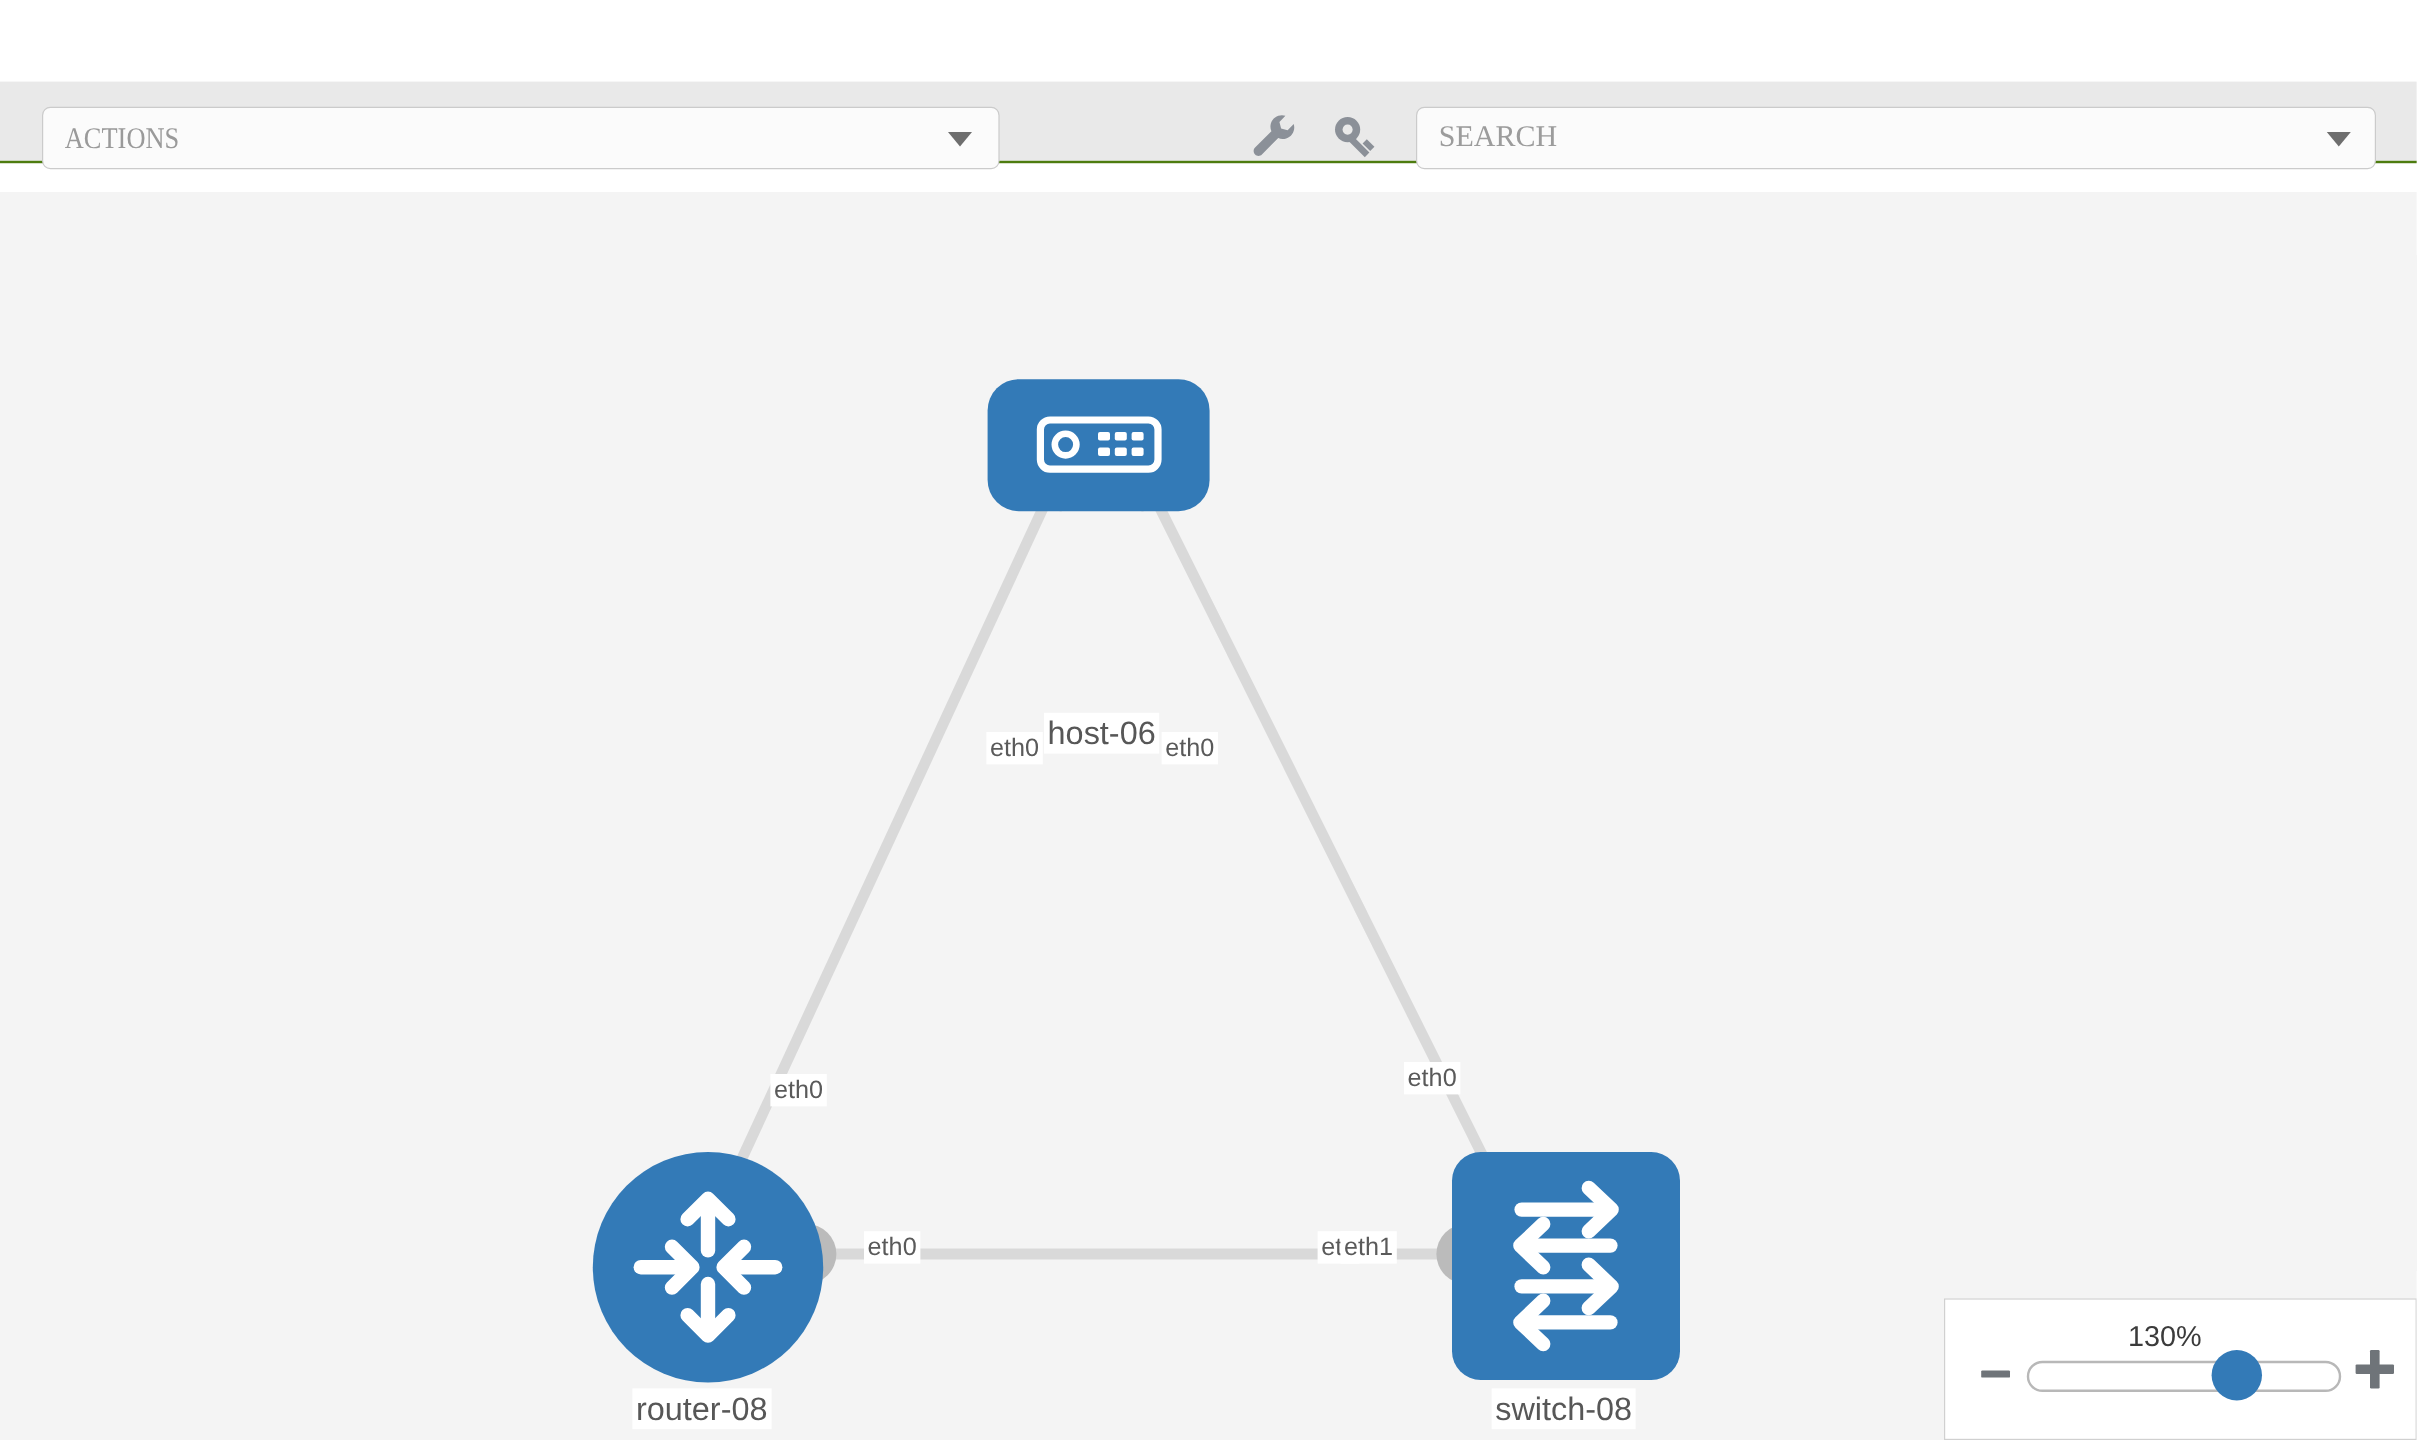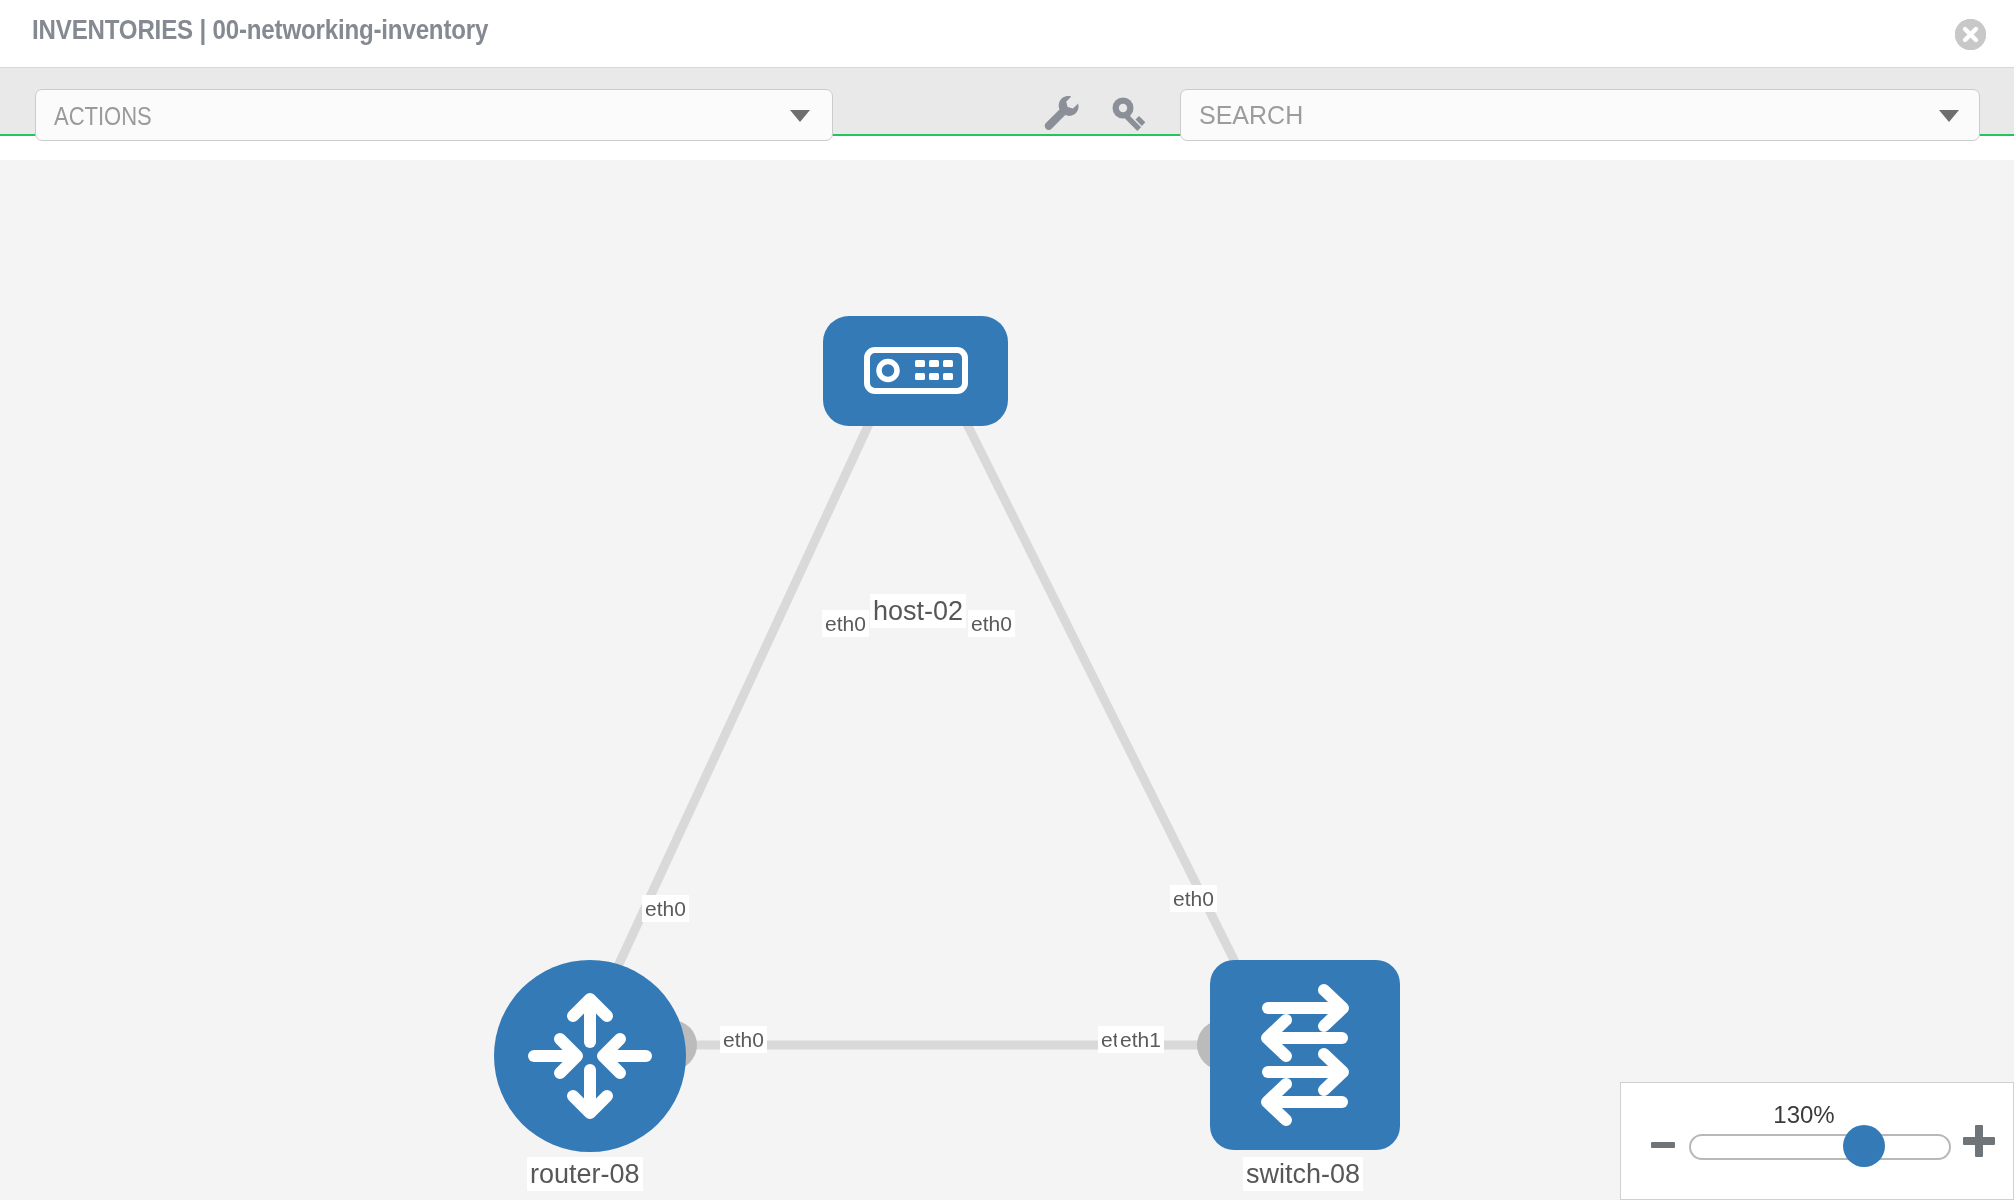--- a/index.html
+++ b/index.html
@@ -54,22 +54,23 @@
   }
   .close-btn svg { display:block; }
 
   
   .toolbar {
     position: absolute;
     left: 0; top: 68px;
     width: 2014px;
     height: 68px;
     background: #e9e9e9;
-    border-bottom: 2px solid #22c55e;
-    box-sizing: border-box;
+    border-bottom: 2px solid #4d7c0f;
+    box-sizing: border-box;
+    font-family: Liberation Serif, serif;
   }
 
   .actions-select {
     position: absolute;
     left: 35px;
     top: 21px;
     width: 798px;
     height: 52px;
     background: #fbfbfb;
     border: 1px solid #cbcbcb;
@@ -267,29 +268,20 @@
     border-radius: 50%;
     background: #337ab7;
     cursor: grab;
   }
 </style>
 </head>
 <body>
 
 <div id="app">
 
-  <div class="header">
-    <div class="header-title">INVENTORIES | 00-networking-inventory</div>
-    <div class="close-btn">
-      <svg width="31" height="31" viewBox="0 0 31 31">
-        <circle cx="15.5" cy="15.5" r="15.5" fill="#c8c8c8"></circle>
-        <path d="M10 10 L21 21 M21 10 L10 21" stroke="#ffffff" stroke-width="4.4" stroke-linecap="round"></path>
-      </svg>
-    </div>
-  </div>
 
   <div class="toolbar">
 
     <div class="actions-select">
       <div class="actions-label">ACTIONS</div>
       <div class="actions-caret"></div>
     </div>
 
     <div class="icon-btn icon-wrench">
       <svg width="48" height="48" viewBox="0 0 48 48">
@@ -382,21 +374,21 @@
 
           <line x1="58" y1="112" x2="132" y2="112"></line>
           <polyline points="114,94 133,112 114,130"></polyline>
 
           <line x1="132" y1="142" x2="58" y2="142"></line>
           <polyline points="76,124 57,142 76,160"></polyline>
         </g>
       </svg>
     </div>
 
-    <div class="node-label label-host">host-02</div>
+    <div class="node-label label-host">host-06</div>
     <div class="node-label label-router">router-08</div>
     <div class="node-label label-switch">switch-08</div>
 
     <div class="iface-label if-host-left">eth0</div>
     <div class="iface-label if-host-right">eth0</div>
     <div class="iface-label if-router-up">eth0</div>
     <div class="iface-label if-switch-up">eth0</div>
     <div class="iface-label if-router-right">eth0</div>
     <div class="iface-label if-switch-left-a">eth</div>
     <div class="iface-label if-switch-left-b">eth1</div>

